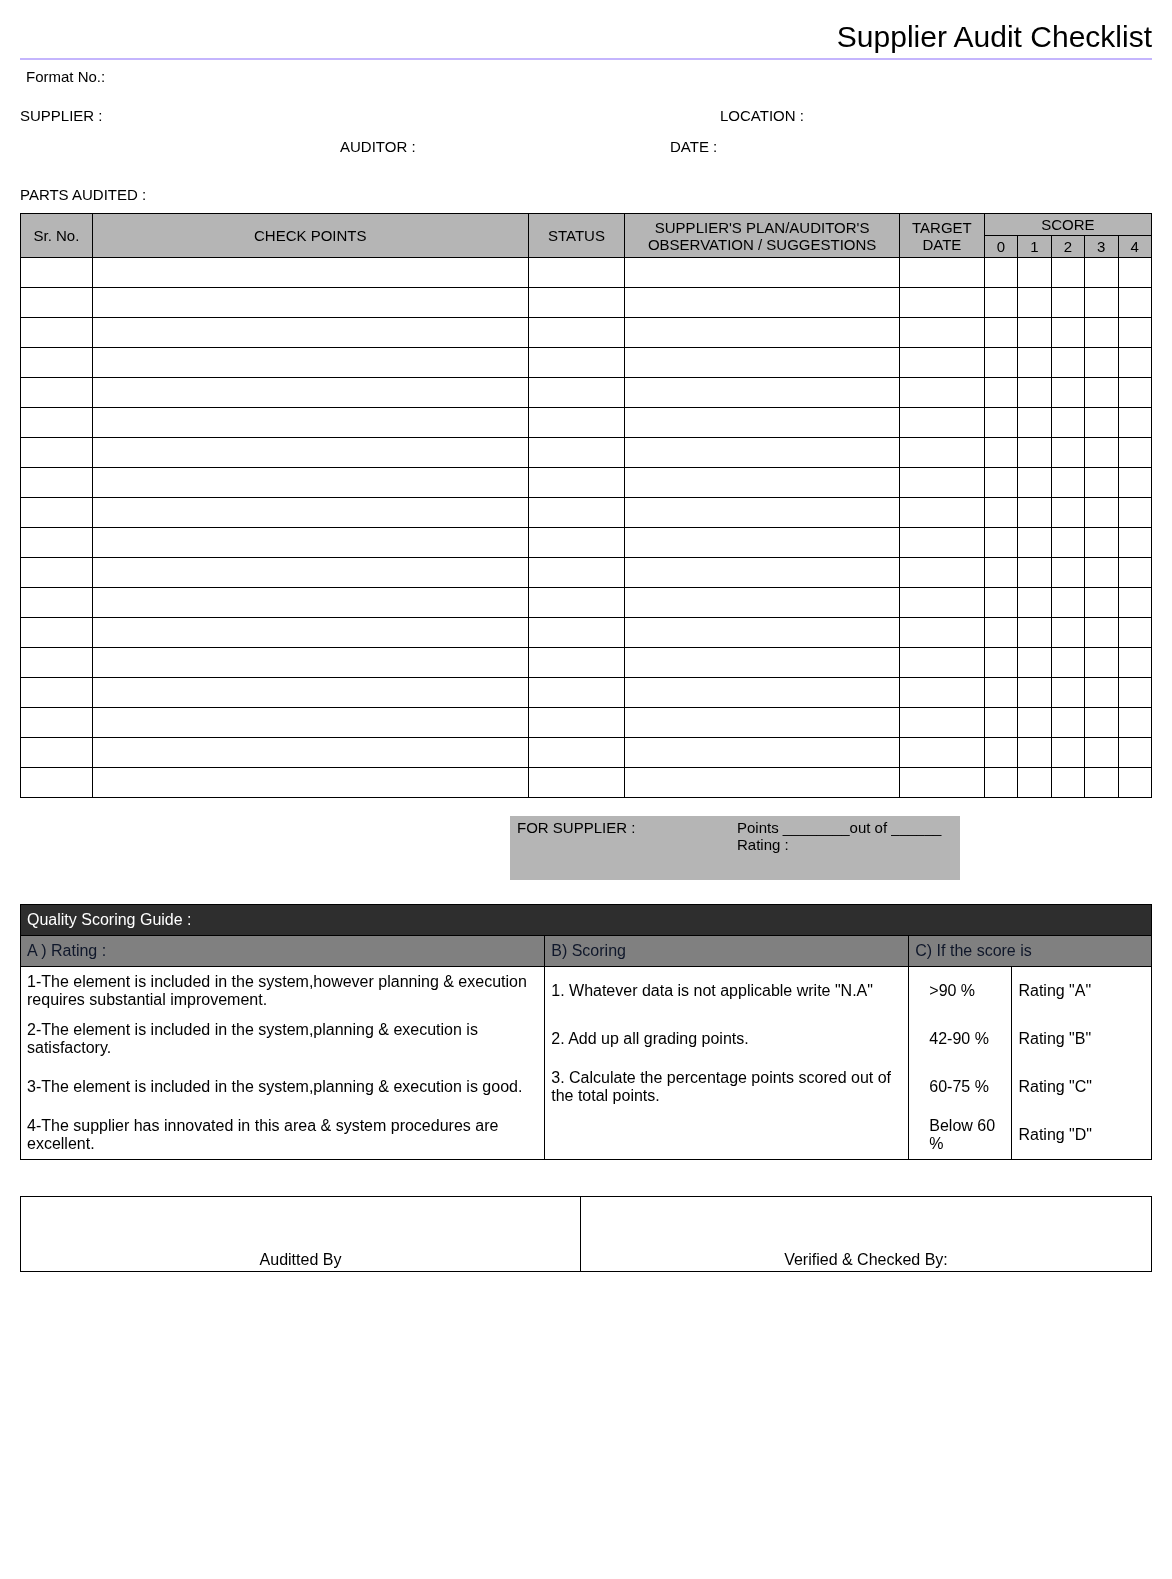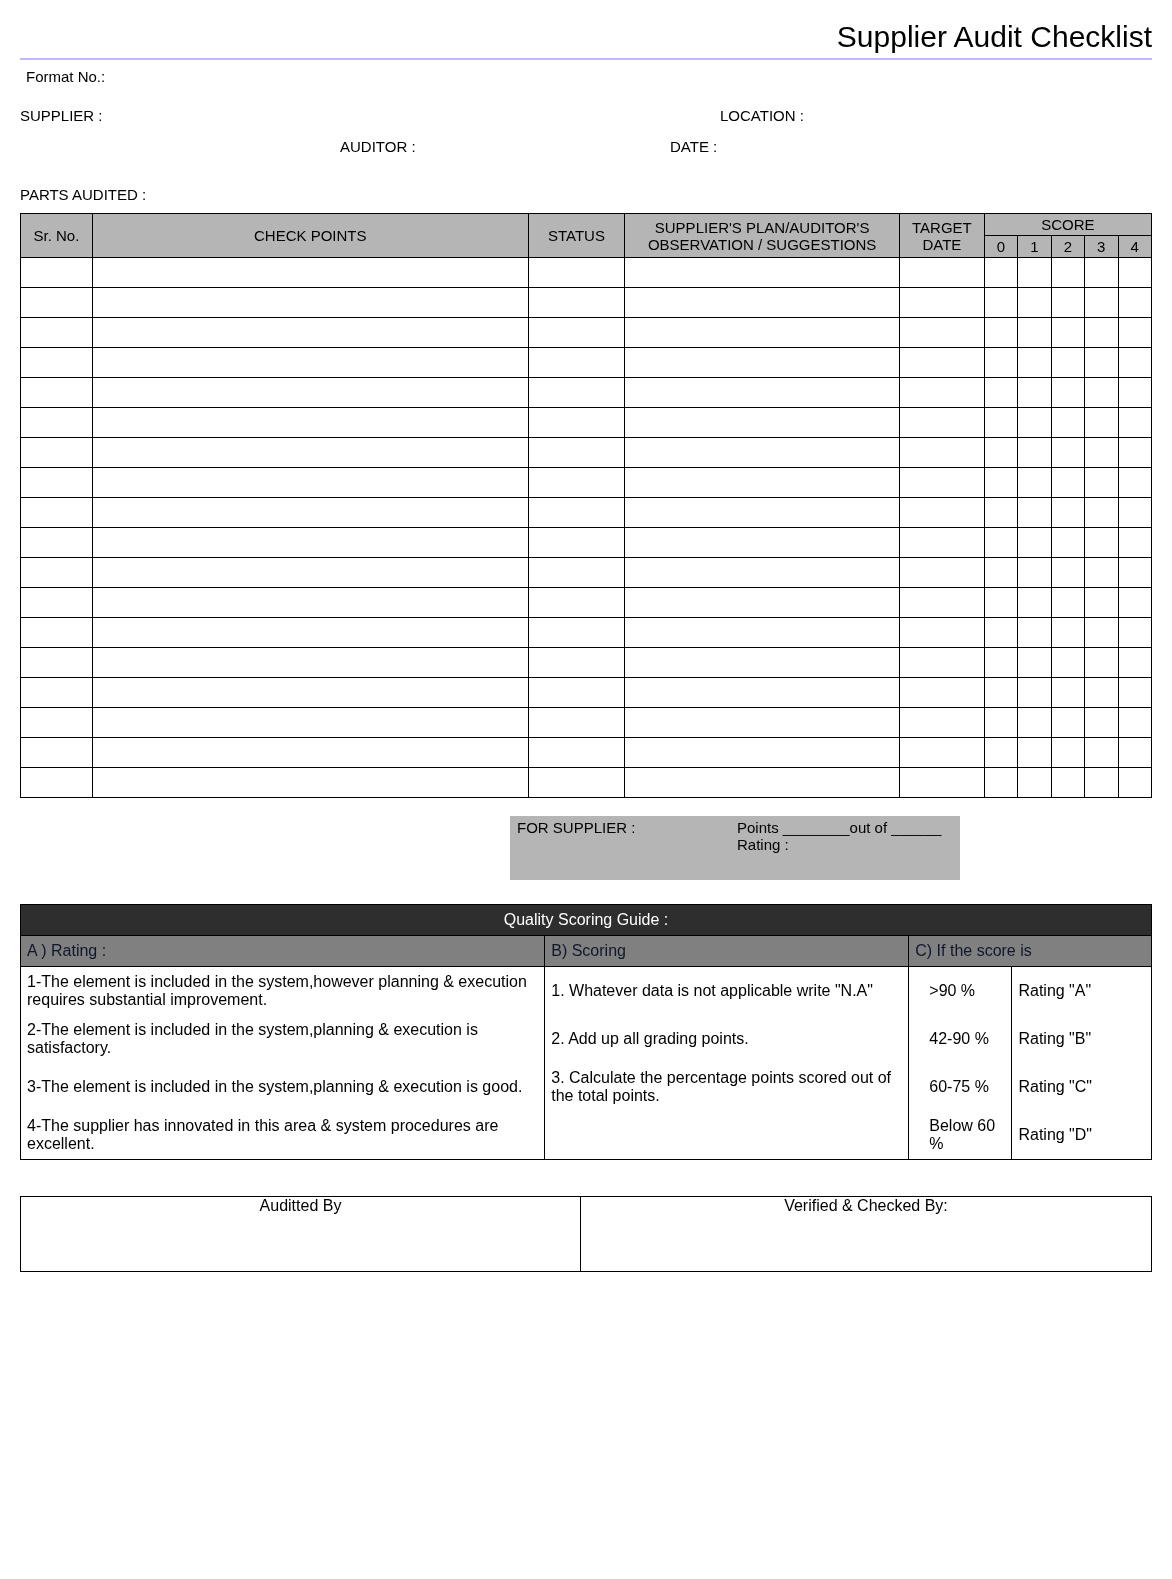--- a/index.html
+++ b/index.html
@@ -54,21 +54,20 @@
     border: 1px solid #b5b5b5;
     padding: 2px 6px 26px 6px;
   }
   .sb-for   { width: 220px; }
   .sb-score { width: 230px; }
 
   .guide { margin-top: 24px; width:100%; }
   .guide-title {
     background: #2e2e2e;
     color: #fff;
-    text-align: center;
     font-size: 18px;
     padding: 2px 0;
   }
   .guide-head td {
     background: #808080;
     color: #0f172a;
     font-size: 16px;
     padding: 4px 6px;
   }
   .guide td { border: 1px solid #000; vertical-align: middle; font-size: 16px; padding: 6px 6px; }
@@ -78,21 +77,21 @@
   .col-a { width: 432px; }
   .col-b { width: 300px; }
   .col-c { width: 85px; padding-left:20px !important; }
   .col-d { width: 115px; }
 
   .sign-row { margin-top: 36px; display: flex; }
   .sign-row > div {
     border: 1px solid #000;
     height: 76px;
     display: flex;
-    align-items: flex-start;
+    align-items: flex-end;
     justify-content: center;
     font-size: 16px;
     padding-bottom: 2px;
   }
   .sign-row > div:first-child { width: 560px; border-right:none;}
   .sign-row > div:last-child  { width: 572px; }
 </style>
 </head>
 <body>
 

